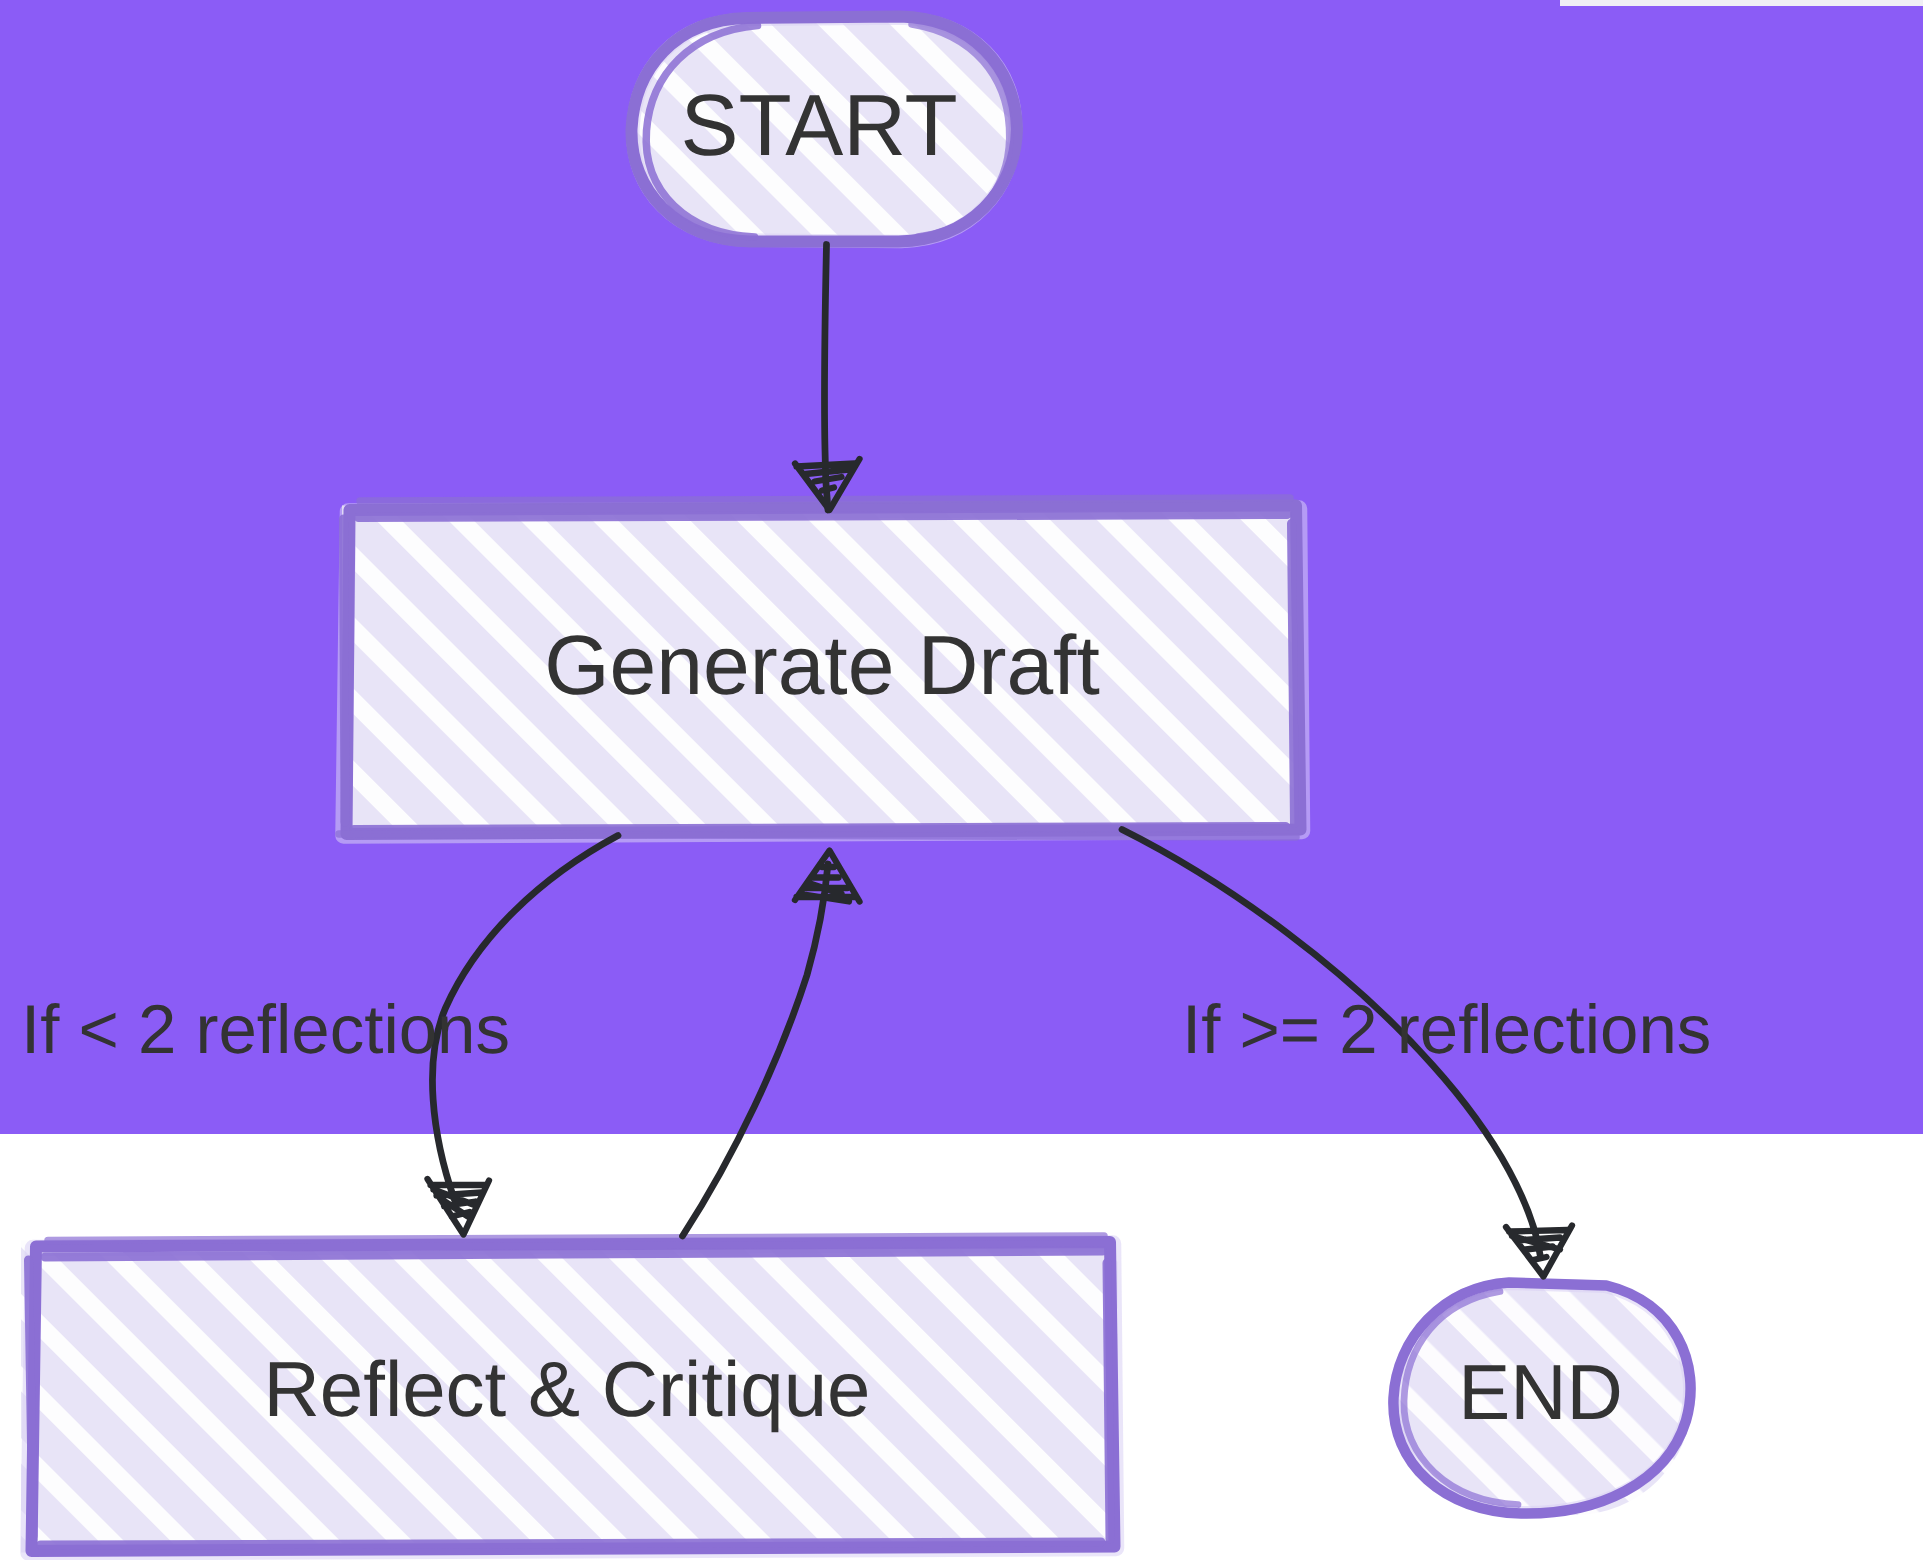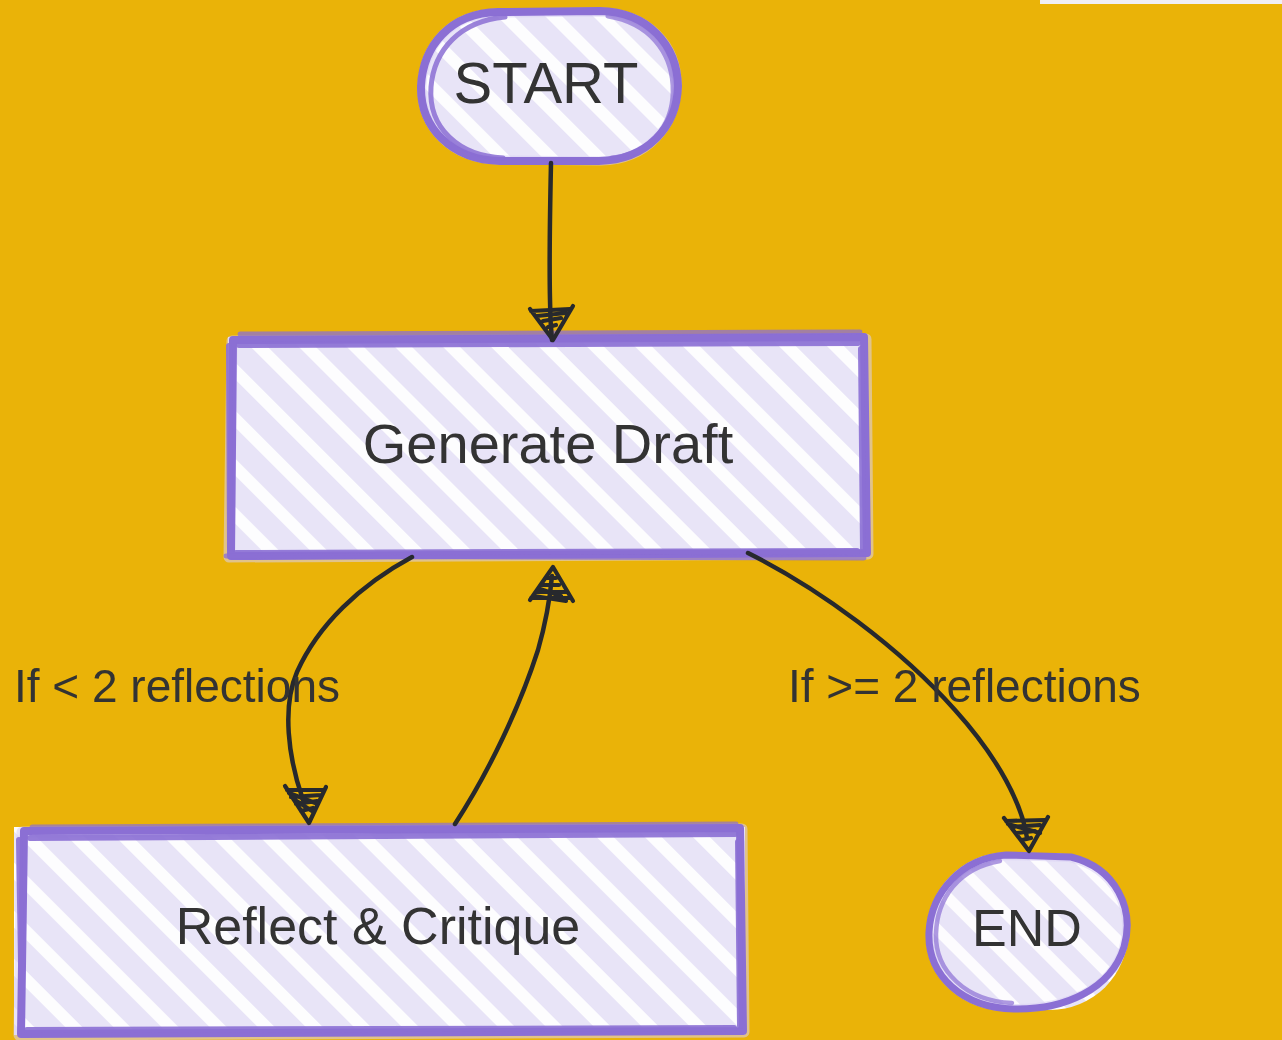--- a/index.html
+++ b/index.html
@@ -9,22 +9,22 @@
   }
   body {
     width: 1282px;
     height: 1040px;
     overflow: hidden;
     font-family: "Liberation Sans", sans-serif;
   }
   #diagram-root {
     position: relative;
     width: 1282px;
-    height: 1040px;
-    background: #eab308;
+    height: 756px;
+    background: #8b5cf6;
     text-align: center;
   }
   #flow-svg {
     position: absolute;
     left: 0;
     top: 0;
     width: 1282px;
     height: 1040px;
     display: block;
   }

